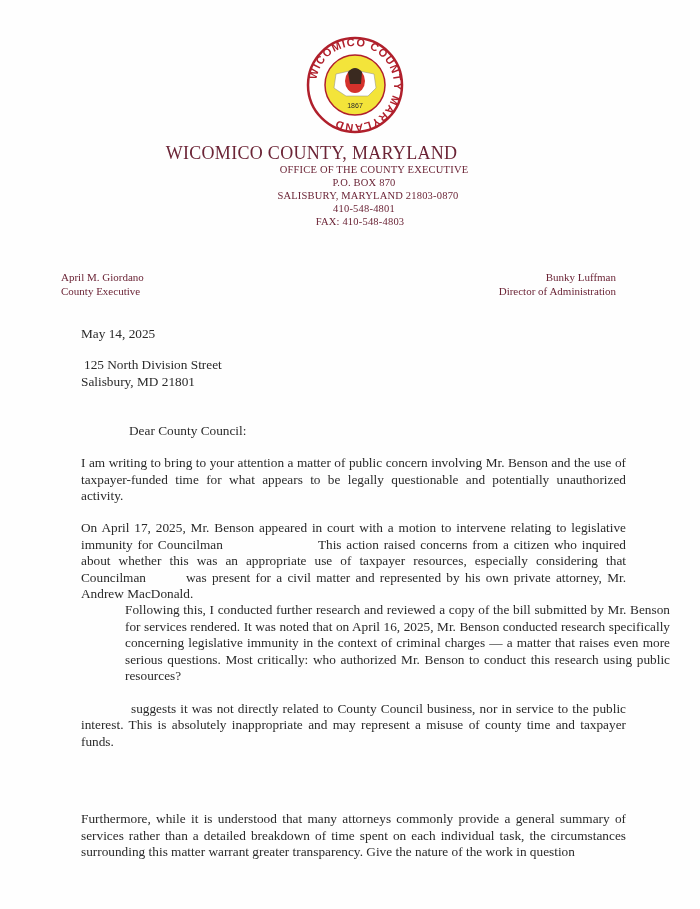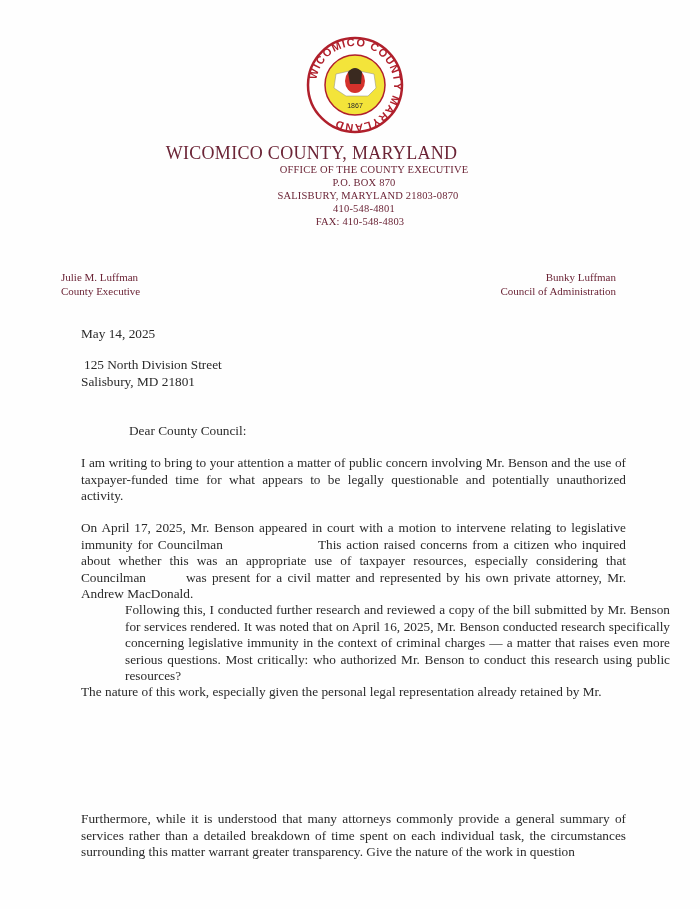--- a/index.html
+++ b/index.html
@@ -55,43 +55,43 @@
 </div>
 
 <div class="lh-title">WICOMICO COUNTY, MARYLAND</div>
 <div class="lh-line l1">OFFICE OF THE COUNTY EXECUTIVE</div>
 <div class="lh-line l2">P.O. BOX 870</div>
 <div class="lh-line l3">SALISBURY, MARYLAND 21803-0870</div>
 <div class="lh-line l4">410-548-4801</div>
 <div class="lh-line l5">FAX:  410-548-4803</div>
 
 <div class="exec">
-  <div>Julie M. Luffman</div>
+  <div>April M. Giordano</div>
   <div>County Executive</div>
 </div>
 
 <div class="admin">
   <span class="name">Bunky Luffman</span>
-  <div>Council of Administration</div>
+  <div>Director of Administration</div>
 </div>
 
 <div class="body-text date">May 14, 2025</div>
 
 <div class="body-text addr">
   <div>125 North Division Street</div>
   <div>Salisbury, MD 21801</div>
 </div>
 
 <div class="body-text salutation">Dear County Council:</div>
 
 <div class="body-text p p1">I am writing to bring to your attention a matter of public concern involving Mr. Benson and the use of taxpayer-funded time for what appears to be legally questionable and potentially unauthorized activity.</div>
 
 <div class="body-text p p2">
   <span>On April 17, 2025, Mr. Benson appeared in court with a motion to intervene relating to legislative immunity for Councilman</span><span class="gap g1"></span><span>This action raised concerns from a citizen who inquired about whether this was an appropriate use of taxpayer resources, especially considering that Councilman</span><span class="gap g2"></span><span>was present for a civil matter and represented by his own private attorney, Mr. Andrew MacDonald.</span>
 </div>
 
 <div class="body-text p p3">Following this, I conducted further research and reviewed a copy of the bill submitted by Mr. Benson for services rendered. It was noted that on April 16, 2025, Mr. Benson conducted research specifically concerning legislative immunity in the context of criminal charges — a matter that raises even more serious questions. Most critically: who authorized Mr. Benson to conduct this research using public resources?</div>
 
 <div class="body-text p p4">
-  <span>The nature of this work, especially given the personal legal representation already retained by Mr.</span><br><span class="gap g3"></span>
+  <br><span class="gap g3"></span><span>suggests it was not directly related to County Council business, nor in service to the public interest. This is absolutely inappropriate and may represent a misuse of county time and taxpayer funds.</span>
 </div>
 
 <div class="body-text p p5">Furthermore, while it is understood that many attorneys commonly provide a general summary of services rather than a detailed breakdown of time spent on each individual task, the circumstances surrounding this matter warrant greater transparency.  Give the nature of the work in question</div>
 
 </body></html>

